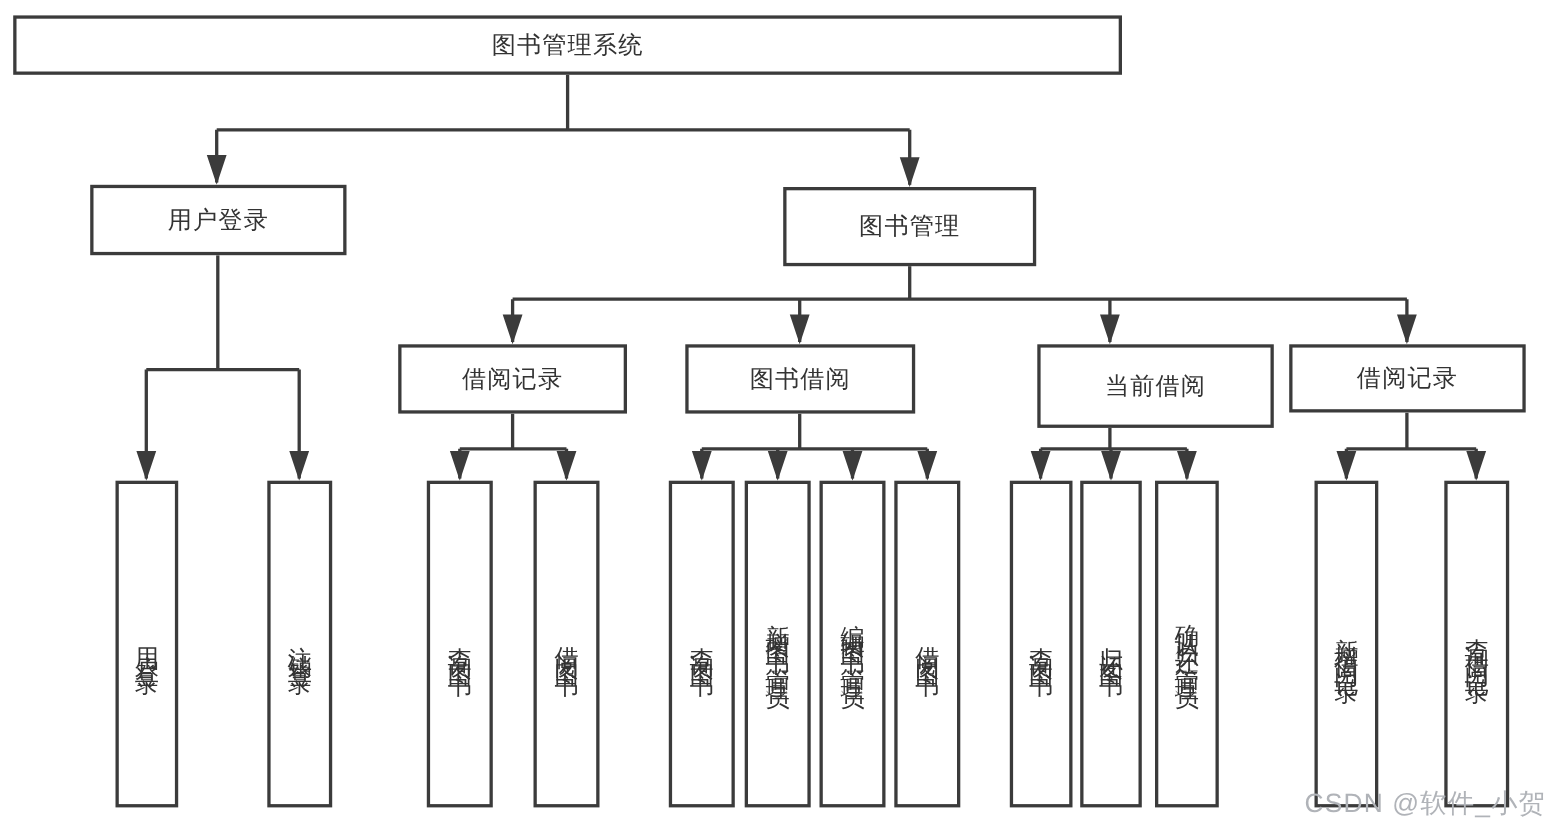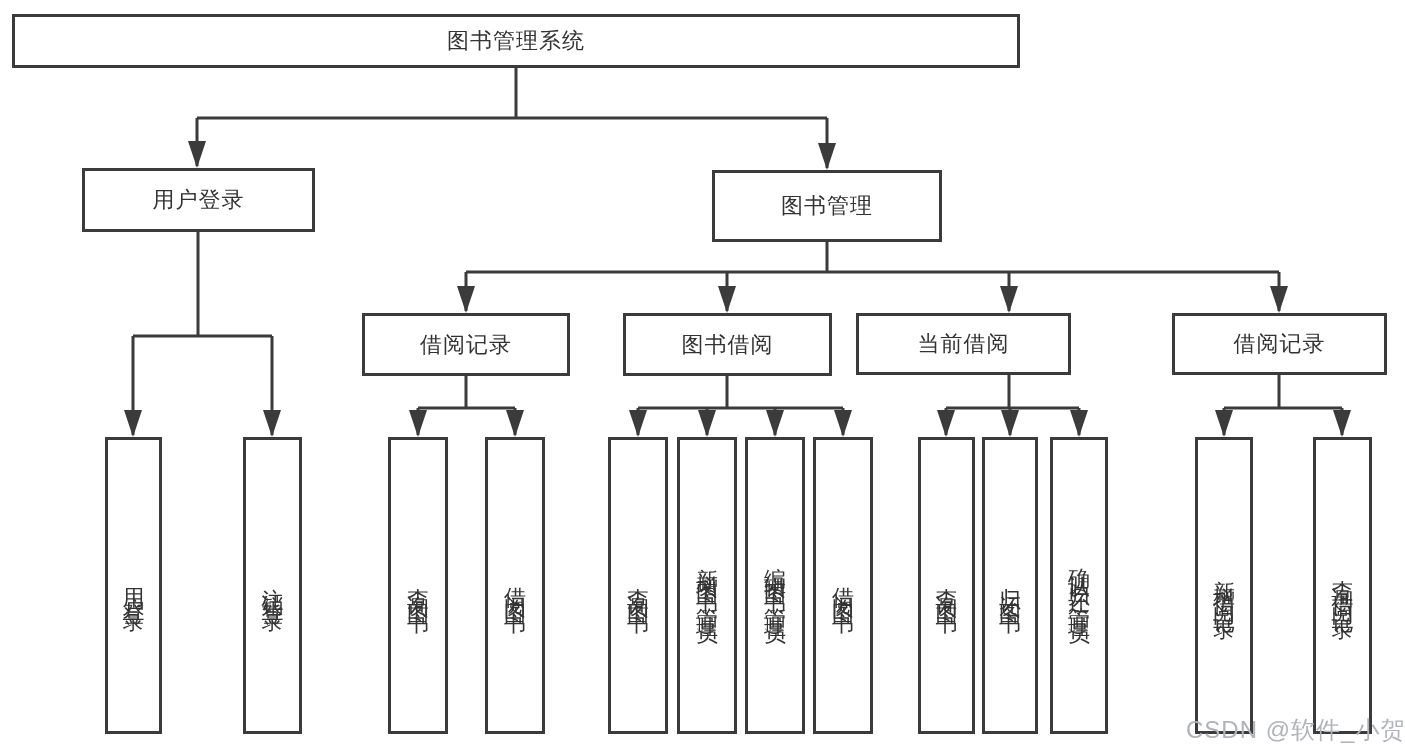--- a/index.html
+++ b/index.html
@@ -50,21 +50,21 @@
              M1224,437 l-9,-27 h18 z M1342,437 l-9,-27 h18 z" fill="currentColor"></path>
   </svg>
 
   <div class="node" style="left:12px;top:14px;width:1008px;height:54px">图书管理系统</div>
 
   <div class="node" style="left:82px;top:168px;width:233px;height:64px">用户登录</div>
   <div class="node" style="left:712px;top:170px;width:230px;height:72px">图书管理</div>
 
   <div class="node" style="left:362px;top:313px;width:208px;height:63px">借阅记录</div>
   <div class="node" style="left:623px;top:313px;width:209px;height:63px">图书借阅</div>
-  <div class="node" style="left:856px;top:313px;width:215px;height:62px">当前借阅</div>
+  <div class="node" style="left:943px;top:313px;width:215px;height:76px">当前借阅</div>
   <div class="node" style="left:1172px;top:313px;width:215px;height:62px">借阅记录</div>
 
   <div class="node v" style="left:105px;top:437px;width:57px;height:297px">用户登录</div>
   <div class="node v" style="left:243px;top:437px;width:59px;height:297px">注销登录</div>
 
   <div class="node v" style="left:388px;top:437px;width:60px;height:297px">查询图书</div>
   <div class="node v" style="left:485px;top:437px;width:60px;height:297px">借阅图书</div>
 
   <div class="node v" style="left:608px;top:437px;width:60px;height:297px">查询图书</div>
   <div class="node v" style="left:677px;top:437px;width:60px;height:297px">新增图书（管理员）</div>

